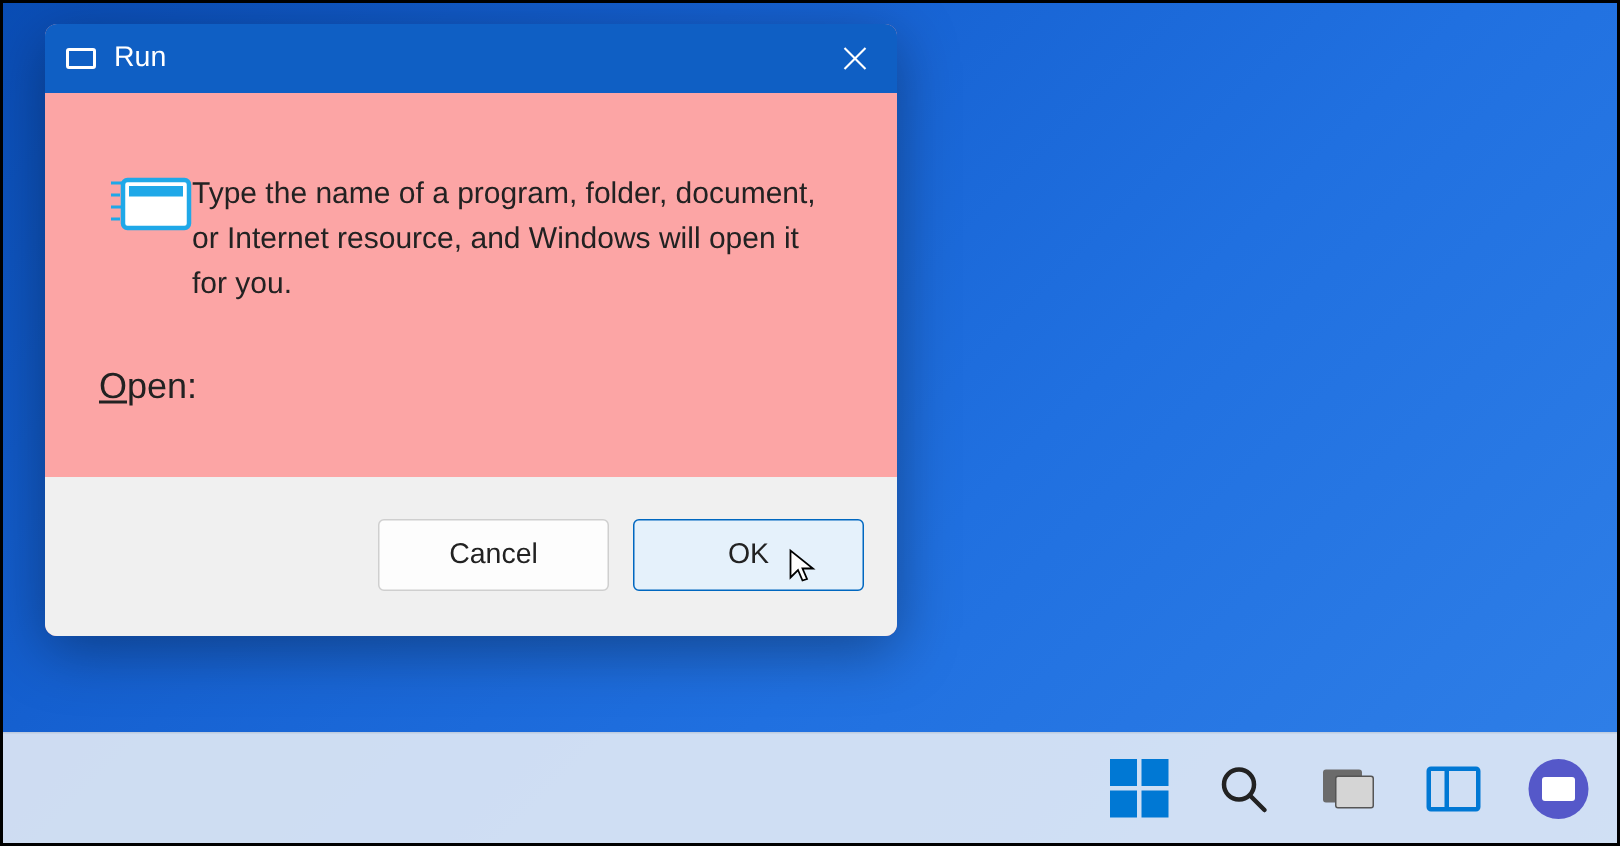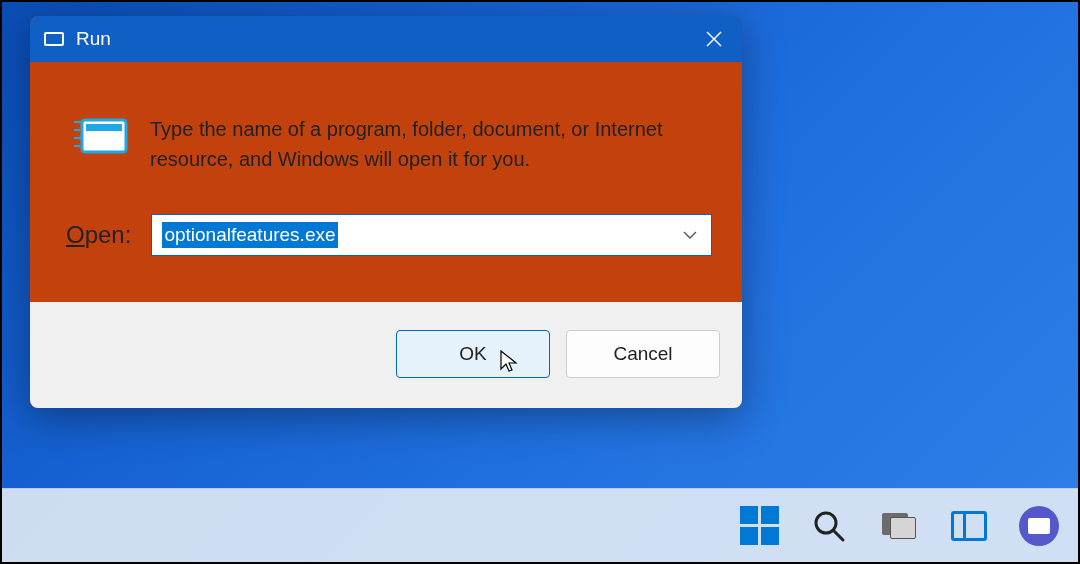--- a/index.html
+++ b/index.html
@@ -9,22 +9,22 @@
       font-family: "Segoe UI", Tahoma, sans-serif;
       background: linear-gradient(135deg, #0a4db5 0%, #1560d0 30%, #2070e0 60%, #3080e8 100%);
       position: relative;
       overflow: hidden;
       border: 2px solid #000;
     }
     .dialog {
       position: absolute;
       top: 14px;
       left: 28px;
-      width: 712px;
-      background: #c2410c;
+      width: 568px;
+      background: #fca5a5;
       border-radius: 8px;
       box-shadow: 0 10px 40px rgba(0,0,0,0.35);
       overflow: hidden;
     }
     .titlebar {
       background: #0f5fc4;
       height: 46px;
       display: flex;
       align-items: center;
       padding: 0 0 0 14px;
@@ -48,21 +48,20 @@
       width: 56px;
       height: 46px;
       display: flex;
       align-items: center;
       justify-content: center;
       cursor: pointer;
     }
     .close-btn svg { width: 16px; height: 16px; }
     .content-top {
       display: flex;
-      gap: 22px;
       padding: 52px 30px 0 44px;
     }
     .run-icon {
       width: 54px;
       height: 42px;
       margin-top: 2px;
       flex-shrink: 0;
     }
     .desc-text {
       font-size: 20px;
@@ -229,38 +228,32 @@
       <line x1="0" y1="6" x2="8" y2="6" stroke="#1fa8e8" stroke-width="2"></line>
       <line x1="-2" y1="14" x2="6" y2="14" stroke="#1fa8e8" stroke-width="2"></line>
       <line x1="0" y1="22" x2="8" y2="22" stroke="#1fa8e8" stroke-width="2"></line>
       <line x1="-2" y1="30" x2="6" y2="30" stroke="#1fa8e8" stroke-width="2"></line>
     </svg>
     <div class="desc-text">Type the name of a program, folder, document, or Internet resource, and Windows will open it for you.</div>
   </div>
 
   <div class="input-row">
     <div class="open-label"><span class="u">O</span><span>pen:</span></div>
-    <div class="combo">
-      <span class="combo-text">optionalfeatures.exe</span>
-      <svg class="combo-chevron" width="14" height="8" viewBox="0 0 14 8">
-        <polyline points="1,1 7,7 13,1" fill="none" stroke="#555" stroke-width="1.4"></polyline>
-      </svg>
-    </div>
   </div>
 
   <div class="button-row">
+    <div class="btn">
+      <span>Cancel</span>
+    </div>
     <div class="btn primary">
       <span>OK</span>
       <svg class="cursor" width="20" height="26" viewBox="0 0 20 26">
         <path d="M2 2 L2 20 L7 15 L10 22 L13 21 L10 14 L17 14 Z" fill="#fff" stroke="#000" stroke-width="1.2"></path>
       </svg>
     </div>
-    <div class="btn">
-      <span>Cancel</span>
-    </div>
   </div>
 </div>
 
 <div class="taskbar">
   <div class="tb-item">
     <div class="start-logo">
       <div></div>
         <div></div>
         <div></div>
         <div></div>

